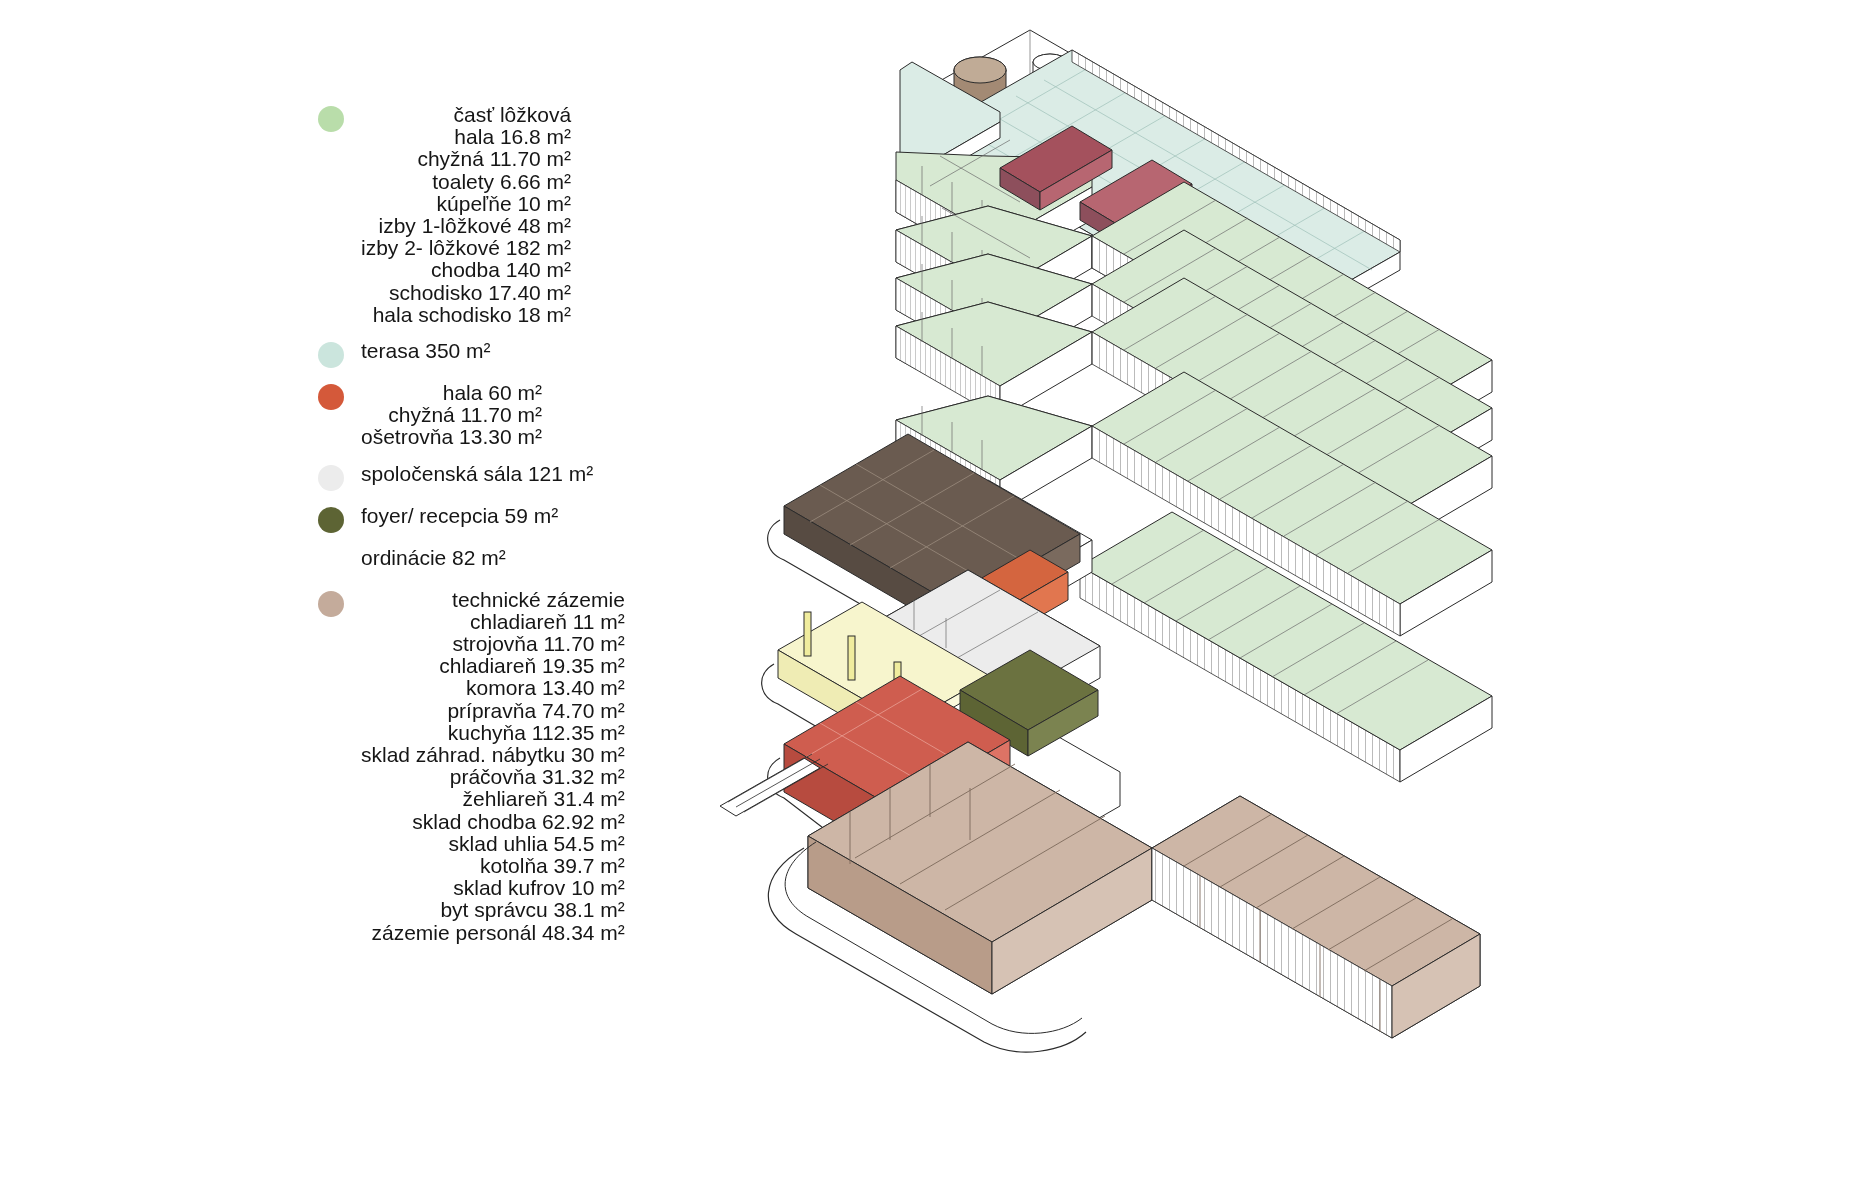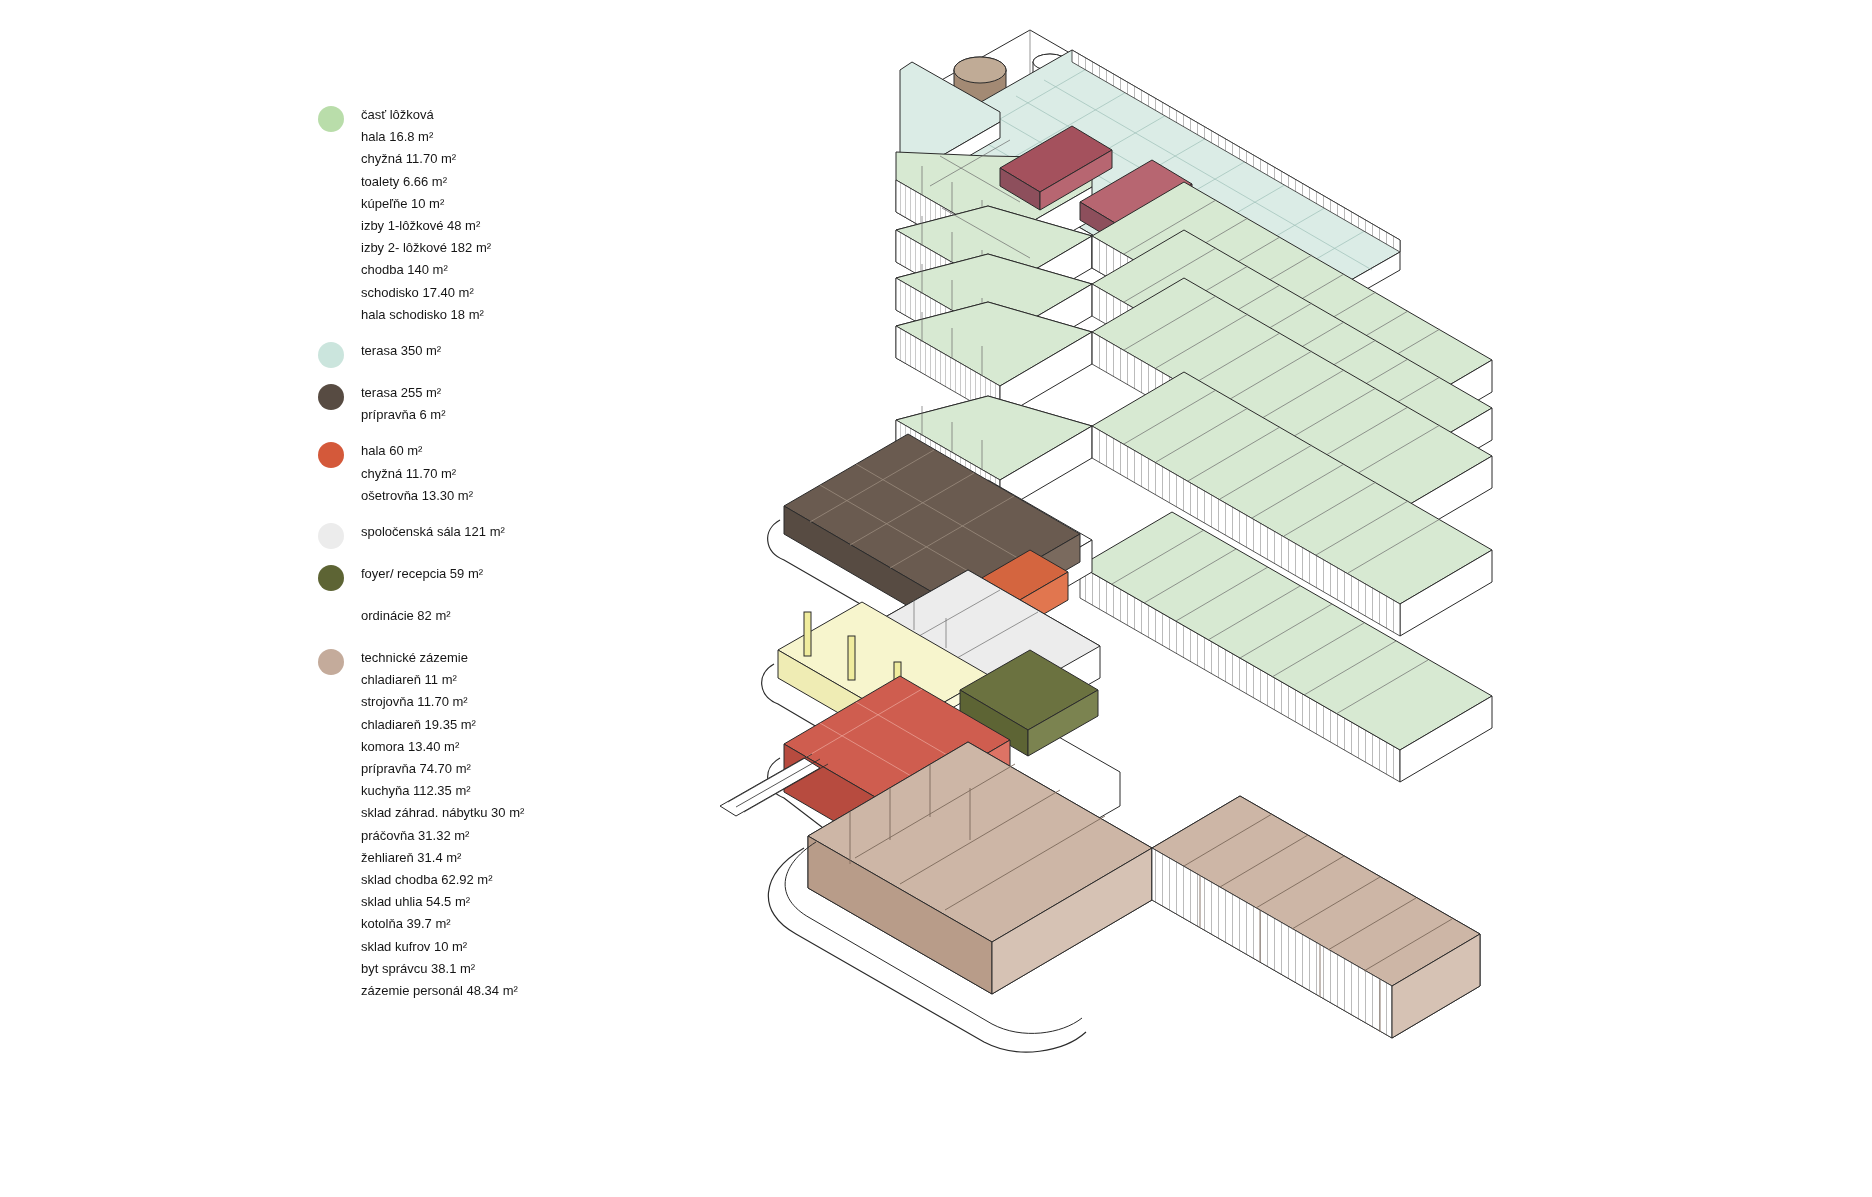--- a/index.html
+++ b/index.html
@@ -37,24 +37,25 @@
     margin-top: 2px;
   }
   .swatch.empty {
     background: transparent;
   }
   .entries {
     display: flex;
     flex-direction: column;
   }
   .entry {
-    font-size: 13px;
+    font-size: 21px;
     line-height: 22.2px;
     white-space: nowrap;
     color: #161616;
+    text-align: right;
   }
 
   
   #drawing {
     position: absolute;
     left: 700px;
     top: 0;
     width: 1172px;
     height: 1197px;
   }
@@ -78,27 +79,20 @@
         <div class="entry">izby 2- lôžkové  182 m²</div>
         <div class="entry">chodba  140 m²</div>
         <div class="entry">schodisko 17.40 m²</div>
         <div class="entry">hala schodisko 18 m²</div>
       </div>
     </div>
     <div class="legend-group">
       <div class="swatch" style="background: rgb(203, 229, 221);"></div>
       <div class="entries">
         <div class="entry">terasa 350  m²</div>
-      </div>
-    </div>
-    <div class="legend-group">
-      <div class="swatch" style="background: rgb(87, 75, 66);"></div>
-      <div class="entries">
-        <div class="entry">terasa 255  m²</div>
-        <div class="entry">prípravňa 6 m²</div>
       </div>
     </div>
     <div class="legend-group">
       <div class="swatch" style="background: rgb(212, 89, 58);"></div>
       <div class="entries">
         <div class="entry">hala 60 m²</div>
         <div class="entry">chyžná 11.70 m²</div>
         <div class="entry">ošetrovňa 13.30 m²</div>
       </div>
     </div>

